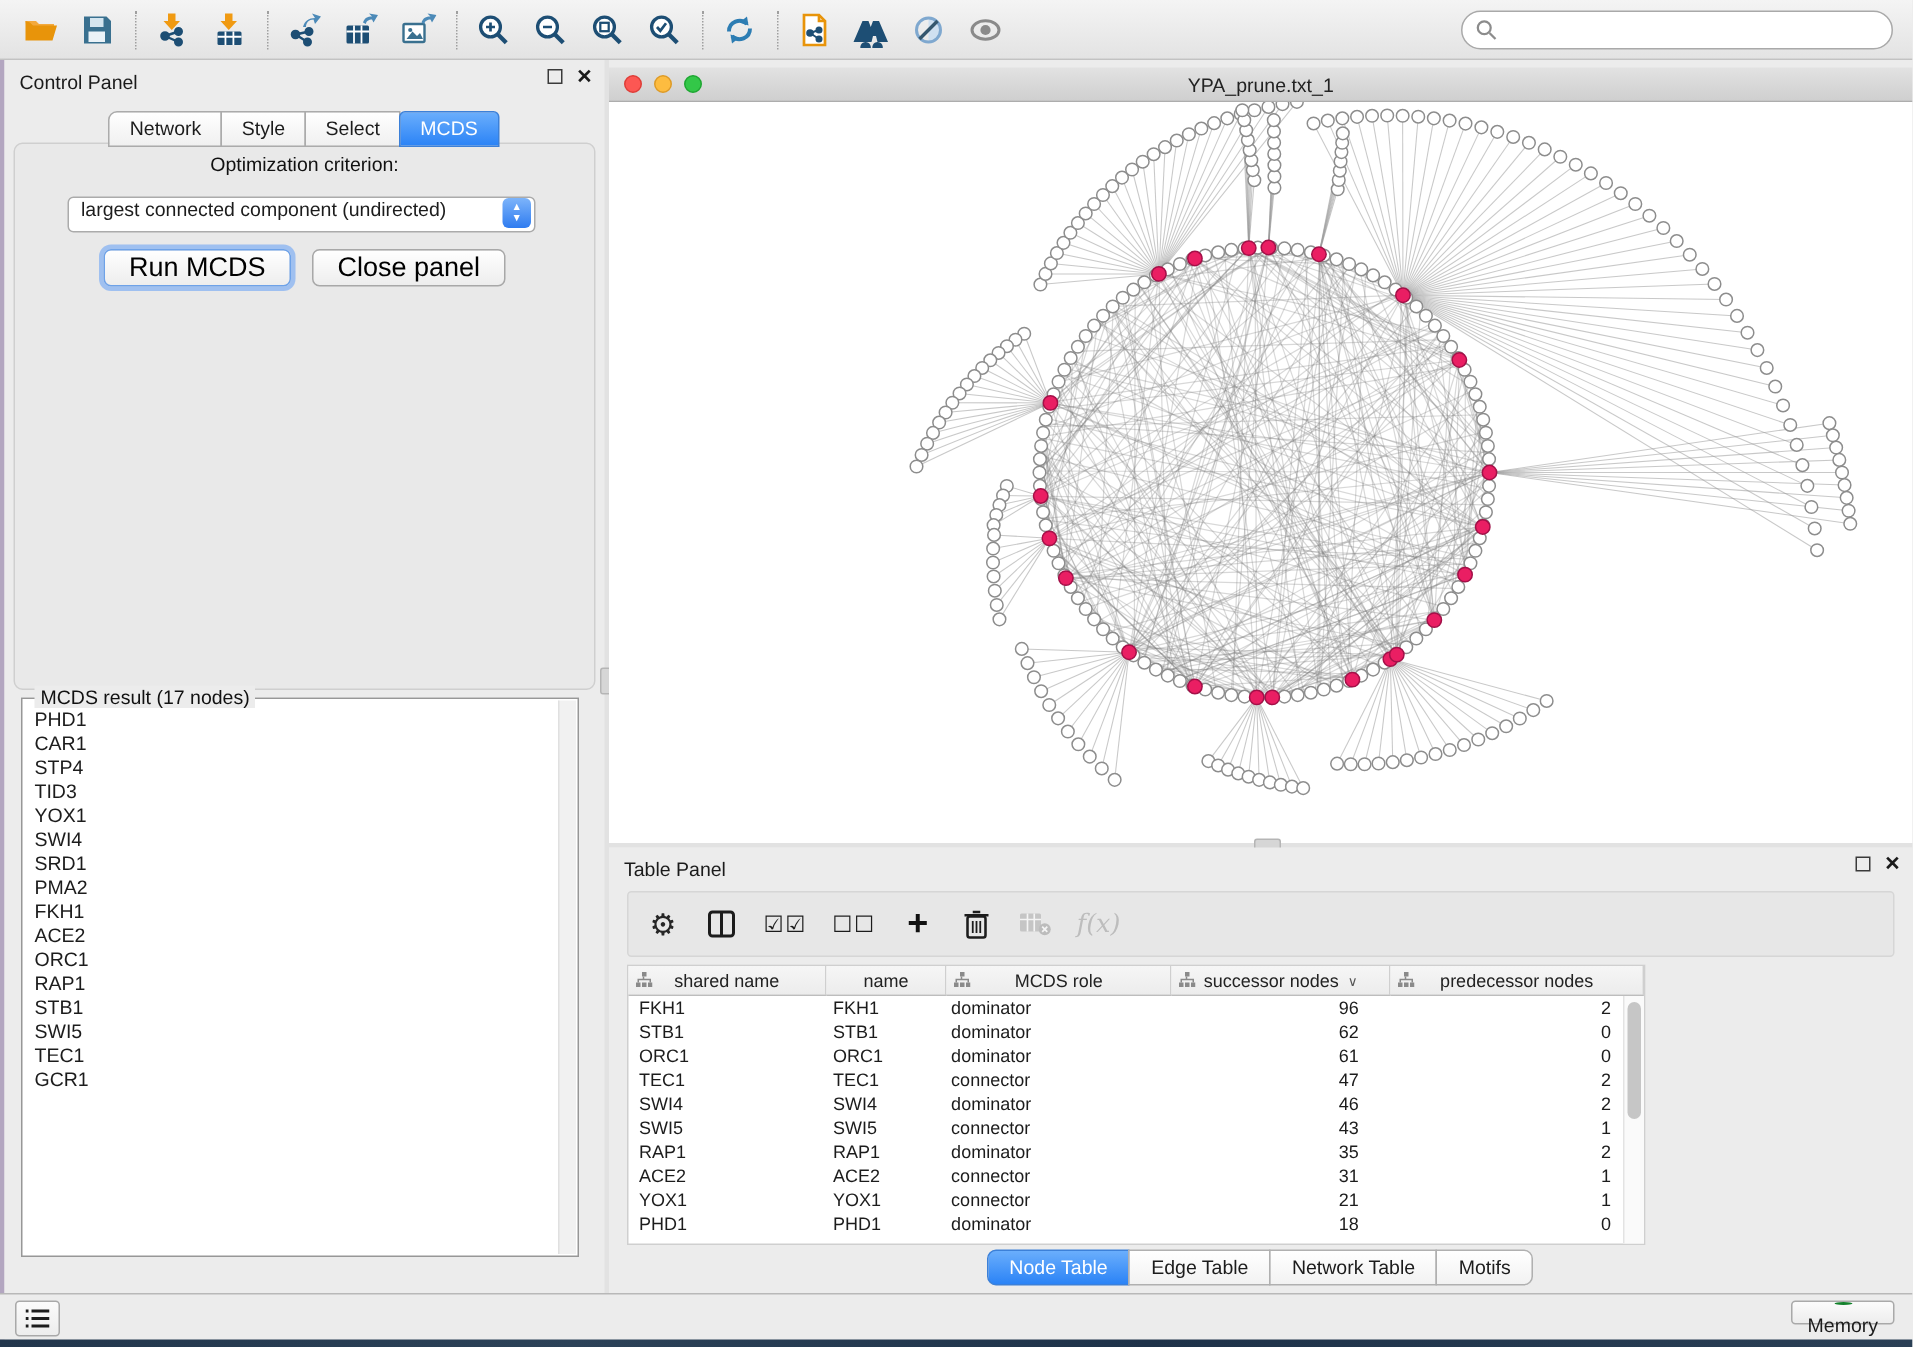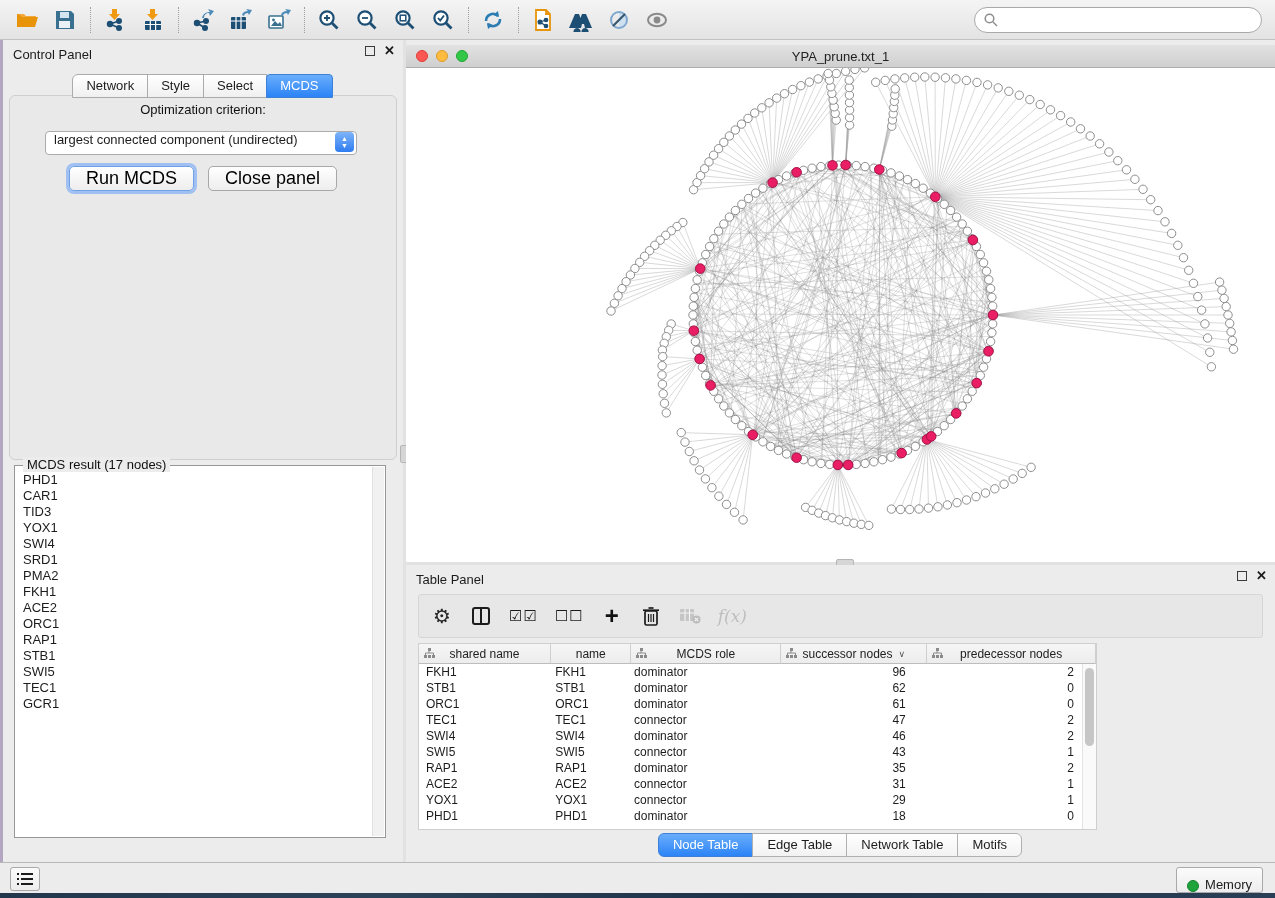--- a/index.html
+++ b/index.html
@@ -111,22 +111,22 @@
   .btab { border:1px solid #b0b0b0; background:linear-gradient(#ffffff,#f2f2f2); padding:3px 14px 4px;
     font-size:13px; margin-left:-1px; cursor:pointer; }
   .btab:first-child { border-radius:6px 0 0 6px; }
   .btab:last-child { border-radius:0 6px 6px 0; }
   .btab.active { background:linear-gradient(#6aaefc,#2b83f6); color:#fff; border-color:#3c80d8; }
 
   
   .statusbar { position:absolute; left:0; top:862px; width:1275px; height:31px; background:#ececec; border-top:1px solid #b8b8b8; }
   .status-left-btn { position:absolute; left:10px; top:4px; width:30px; height:24px; background:linear-gradient(#fbfbfb,#ededed);
     border:1px solid #a9a9a9; border-radius:3px; display:flex; align-items:center; justify-content:center; cursor:pointer; }
-  .memory-btn { position:absolute; right:12px; top:4px; height:26px; padding:0 10px; background:linear-gradient(#fbfbfb,#ededed);
-    border:1px solid #a9a9a9; border-radius:3px; display:flex; align-items:flex-end; gap:6px; font-size:13px; cursor:pointer; }
+  .memory-btn { position:absolute; right:12px; top:4px; height:16px; padding:0 10px; background:linear-gradient(#fbfbfb,#ededed);
+    border:1px solid #a9a9a9; border-radius:3px; display:flex; align-items:center; gap:6px; font-size:13px; cursor:pointer;flex-direction:column; }
   .memdot { width:12px; height:12px; border-radius:50%; background:#1fa33c; border:1px solid #14812c; }
 </style>
 </head>
 <body>
 
 <div id="app">
 
   <div class="toolbar">
     <div class="tbicon">
       <svg width="26" height="24" viewBox="0 0 24 24">
@@ -301,20 +301,21 @@
     </div>
     <div class="btnrow">
       <button class="pbtn focused">Run MCDS</button>
       <button class="pbtn">Close panel</button>
     </div>
     <div class="groupbox">
       <span class="legend">MCDS result (17 nodes)</span>
       <div class="mcds-list">
           <div class="mcds-item">PHD1</div>
           <div class="mcds-item">CAR1</div>
+          <div class="mcds-item">STP4</div>
           <div class="mcds-item">TID3</div>
           <div class="mcds-item">YOX1</div>
           <div class="mcds-item">SWI4</div>
           <div class="mcds-item">SRD1</div>
           <div class="mcds-item">PMA2</div>
           <div class="mcds-item">FKH1</div>
           <div class="mcds-item">ACE2</div>
           <div class="mcds-item">ORC1</div>
           <div class="mcds-item">RAP1</div>
           <div class="mcds-item">STB1</div>
@@ -1310,21 +1311,21 @@
               <div class="td c0">ACE2</div>
               <div class="td c1">ACE2</div>
               <div class="td c2">connector</div>
               <div class="td c3">31</div>
               <div class="td c4">1</div>
             </div>
             <div class="trow">
               <div class="td c0">YOX1</div>
               <div class="td c1">YOX1</div>
               <div class="td c2">connector</div>
-              <div class="td c3">29</div>
+              <div class="td c3">21</div>
               <div class="td c4">1</div>
             </div>
             <div class="trow">
               <div class="td c0">PHD1</div>
               <div class="td c1">PHD1</div>
               <div class="td c2">dominator</div>
               <div class="td c3">18</div>
               <div class="td c4">0</div>
             </div>
           </div>

